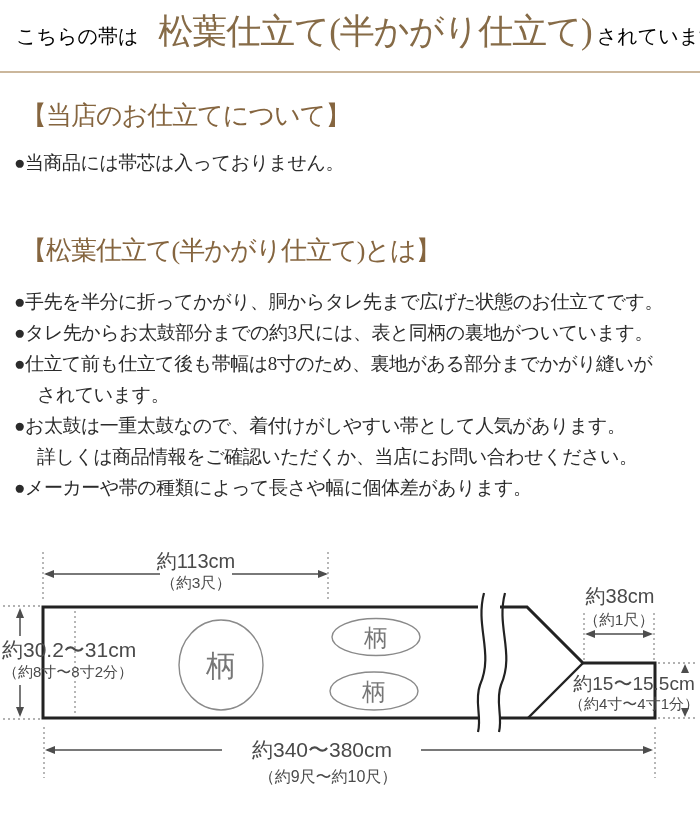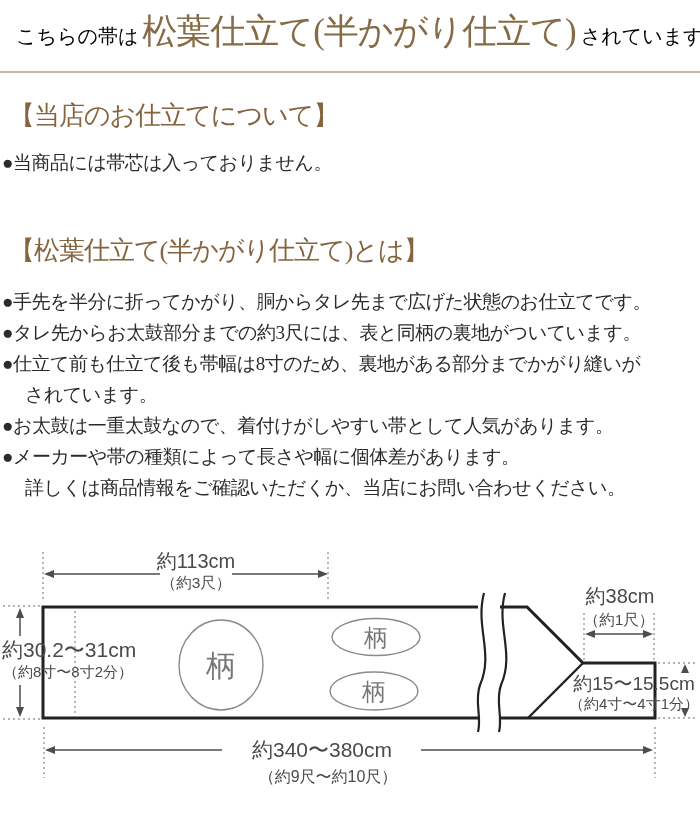--- a/index.html
+++ b/index.html
@@ -5,30 +5,30 @@
   html,body{margin:0;padding:0;}
   body{
     width:700px;height:840px;background:#ffffff;overflow:hidden;
     font-family:"Liberation Serif","DejaVu Serif",serif;
     color:#2e2e2e;
   }
   
   .header{padding:6px 0 0 16px;white-space:nowrap;line-height:52px;height:58px;}
   .header .side{font-size:20px;color:#000000;}
   .header .title{font-size:35px;color:#866а47;}
-  .header .title{color:#866b47;letter-spacing:-1px;margin:0 5px 0 4px;}
+  .header .title{color:#866b47;letter-spacing:-1px;margin:0 5px 0 20px;}
   .rule{border:none;border-top:2px solid #cbb79c;margin:7px 0 0 0;}
   
   .sec-heading{
     font-size:26px;letter-spacing:-1px;color:#85653f;
-    padding-left:9px;line-height:33px;
+    padding-left:21px;line-height:33px;
   }
   .sec1{margin-top:26px;}
   .sec2{margin-top:56px;}
-  .rows{margin-top:15px;padding-left:2px;}
+  .rows{margin-top:15px;padding-left:14px;}
   .rows2{margin-top:19px;}
   .row{
     font-size:19px;line-height:31px;letter-spacing:-0.5px;
     white-space:nowrap;color:#2b2b2b;
   }
   .row.cont{padding-left:23px;}
   
   .diagram-wrap{margin-top:32px;}
   svg text{
     font-family:"Liberation Sans","DejaVu Sans",sans-serif;
@@ -52,22 +52,22 @@
 </div>
 
 <div class="sec2">
   <div class="sec-heading">【松葉仕立て(半かがり仕立て)とは】</div>
   <div class="rows rows2">
     <div class="row">●手先を半分に折ってかがり、胴からタレ先まで広げた状態のお仕立てです。</div>
     <div class="row">●タレ先からお太鼓部分までの約3尺には、表と同柄の裏地がついています。</div>
     <div class="row">●仕立て前も仕立て後も帯幅は8寸のため、裏地がある部分までかがり縫いが</div>
     <div class="row cont">されています。</div>
     <div class="row">●お太鼓は一重太鼓なので、着付けがしやすい帯として人気があります。</div>
+    <div class="row cont">詳しくは商品情報をご確認いただくか、当店にお問い合わせください。</div>
     <div class="row">●メーカーや帯の種類によって長さや幅に個体差があります。</div>
-    <div class="row cont">詳しくは商品情報をご確認いただくか、当店にお問い合わせください。</div>
   </div>
 </div>
 
 <div class="diagram-wrap">
 <svg width="700" height="255" viewBox="0 0 700 255">
 
   <g stroke="#222222" stroke-width="3" fill="none">
     <path d="M478,72 H43 V183 H478"></path>
     <path d="M500,72 H527 L583,128 H655 V183 H500"></path>
   </g>

